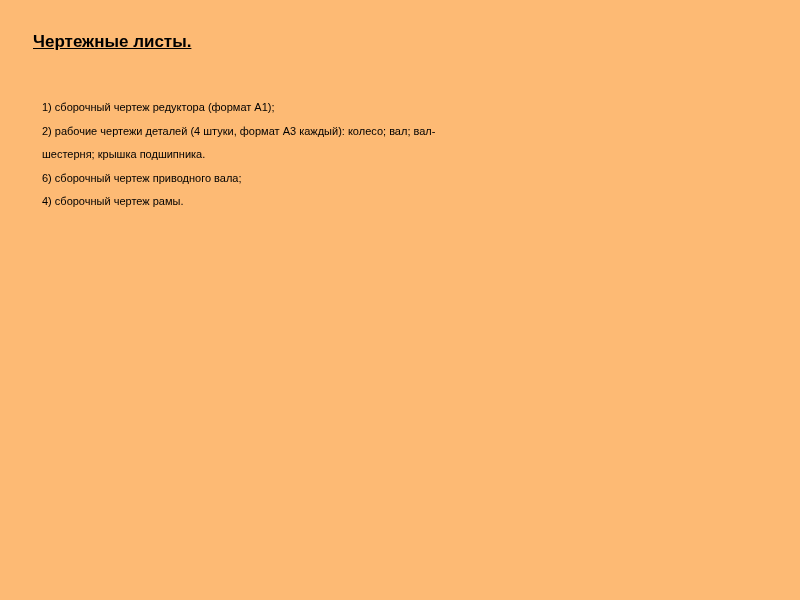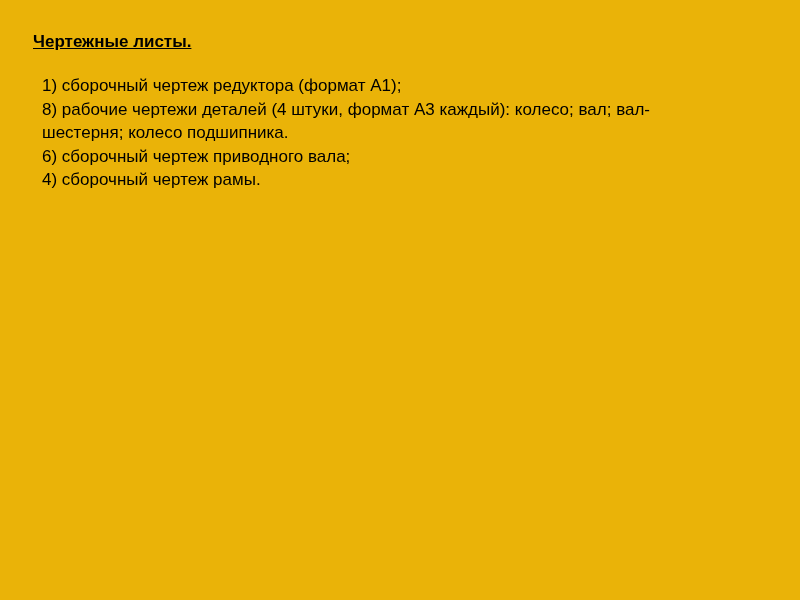--- a/index.html
+++ b/index.html
@@ -11,61 +11,61 @@
     height: 600px;
     background: #ffffff;
     overflow: hidden;
     font-family: "Liberation Sans", sans-serif;
     color: #000000;
   }
   .slide {
     position: relative;
     width: 800px;
     height: 600px;
-    background: #eab308;
+    background: #fdba74;
   }
   .doc-title {
     position: absolute;
     left: 33px;
     top: 32px;
     font-size: 17px;
     line-height: 1.2;
     font-weight: bold;
     text-decoration: underline;
     white-space: nowrap;
     color: #000000;
   }
   .doc-body {
     position: absolute;
     left: 42px;
-    top: 74px;
+    top: 96px;
     width: 730px;
-    font-size: 17px;
+    font-size: 11px;
     line-height: 23.5px;
     color: #000000;
   }
   .line {
     min-height: 23.5px;
     white-space: nowrap;
   }
   .line-spacer {
     height: 23.5px;
   }
 </style>
 </head>
 <body>
 
 <div class="slide">
 
   <div class="doc-title">Чертежные листы.</div>
 
   <div class="doc-body">
     <div class="line">1) сборочный чертеж редуктора (формат А1);</div>
-    <div class="line">8) рабочие чертежи деталей (4 штуки, формат А3 каждый): колесо; вал; вал-</div>
-    <div class="line">шестерня; колесо подшипника.</div>
+    <div class="line">2) рабочие чертежи деталей (4 штуки, формат А3 каждый): колесо; вал; вал-</div>
+    <div class="line">шестерня; крышка подшипника.</div>
     <div class="line">6) сборочный чертеж приводного вала;</div>
     <div class="line">4) сборочный чертеж рамы.</div>
 
     <div class="line-spacer"></div>
 
   </div>
 
 </div>
 
 </body></html>

